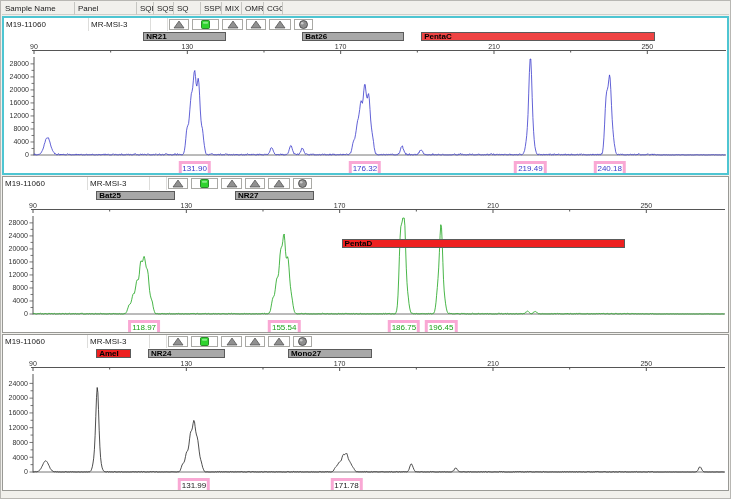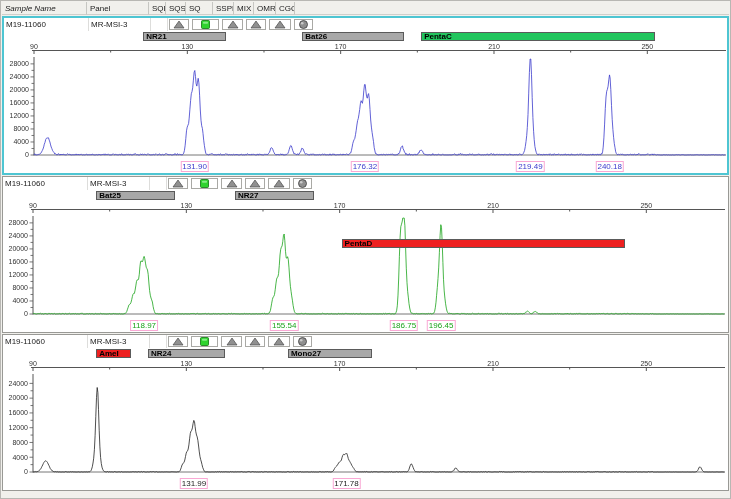--- a/index.html
+++ b/index.html
@@ -14,28 +14,28 @@
   .sample-row{display:flex;height:13px;font-size:8px;color:#222;background:#fff;align-items:stretch;}
   .scell{box-sizing:border-box;border-right:1px solid #dddddb;padding:2px 2px 0 2px;overflow:hidden;white-space:nowrap;}
   .icell{box-sizing:border-box;margin:1px 2px 1px 1px;border:1px solid #a9a9a5;background:#fff;display:flex;align-items:center;justify-content:center;}
   .srfill{flex:1;}
   .marker-row{position:relative;height:11px;background:#fff;}
   .marker-bar{position:absolute;top:1px;height:9px;box-sizing:border-box;border:1px solid #5a5a5a;overflow:hidden;}
   .marker-bar span{display:block;font-size:8px;font-weight:bold;color:#000;line-height:7px;padding-left:2px;white-space:nowrap;}
   svg.ruler{display:block;background:#fff;}
   svg.chart{display:block;background:#fff;}
   .labels-row{position:relative;height:13px;background:#fff;}
-  .peak-label{position:absolute;top:1px;transform:translateX(-50%);border:1px solid #f9a8d4;background:#fff;font-size:8px;line-height:9px;padding:0 1px;white-space:nowrap;}
+  .peak-label{position:absolute;top:1px;transform:translateX(-50%);border:3px solid #f9a8d4;background:#fff;font-size:8px;line-height:9px;padding:0 1px;white-space:nowrap;}
 </style>
 </head>
 <body>
 
 <div class="app">
   <div class="header-row">
-      <div class="hcell" style="width: 85px; font-style: italic;">Sample Name</div>
+      <div class="hcell" style="width: 73px;">Sample Name</div>
       <div class="hcell" style="width: 62px;">Panel</div>
       <div class="hcell" style="width: 17px;">SQD</div>
       <div class="hcell" style="width: 20px;">SQS</div>
       <div class="hcell" style="width: 27px;">SQ</div>
       <div class="hcell" style="width: 21px;">SSPK</div>
       <div class="hcell" style="width: 20px;">MIX</div>
       <div class="hcell" style="width: 22px;">OMR</div>
       <div class="hcell" style="width: 19px;">CGQ</div>
       <div class="hfill"></div>
     </div>
@@ -79,21 +79,21 @@
           </div>
           <div class="srfill"></div>
         </div>
         <div class="marker-row">
           <div class="marker-bar" style="left: 139.2px; width: 82.4px; background: rgb(168, 168, 168);">
             <span>NR21</span>
           </div>
           <div class="marker-bar" style="left: 298.3px; width: 101.6px; background: rgb(168, 168, 168);">
             <span>Bat26</span>
           </div>
-          <div class="marker-bar" style="left: 417.2px; width: 233.8px; background: #22c55e;">
+          <div class="marker-bar" style="left: 417.2px; width: 233.8px; background: #ef4444;">
             <span>PentaC</span>
           </div>
         </div>
         <svg width="725" height="12" class="ruler">
           <line x1="28" y1="8.5" x2="722" y2="8.5" stroke="#555" stroke-width="1"></line>
           <line x1="30" y1="8" x2="30" y2="12" stroke="#555" stroke-width="1"></line>
           <text x="30" y="7" text-anchor="middle" font-size="7" fill="#333">90</text>
           <line x1="183.332" y1="8" x2="183.332" y2="12" stroke="#555" stroke-width="1"></line>
           <text x="183.332" y="7" text-anchor="middle" font-size="7" fill="#333">130</text>
           <line x1="336.664" y1="8" x2="336.664" y2="12" stroke="#555" stroke-width="1"></line>

